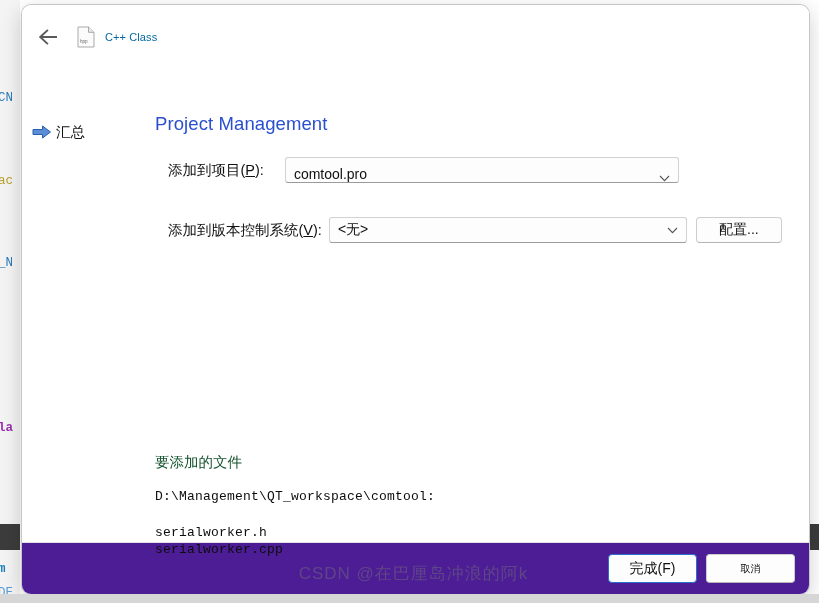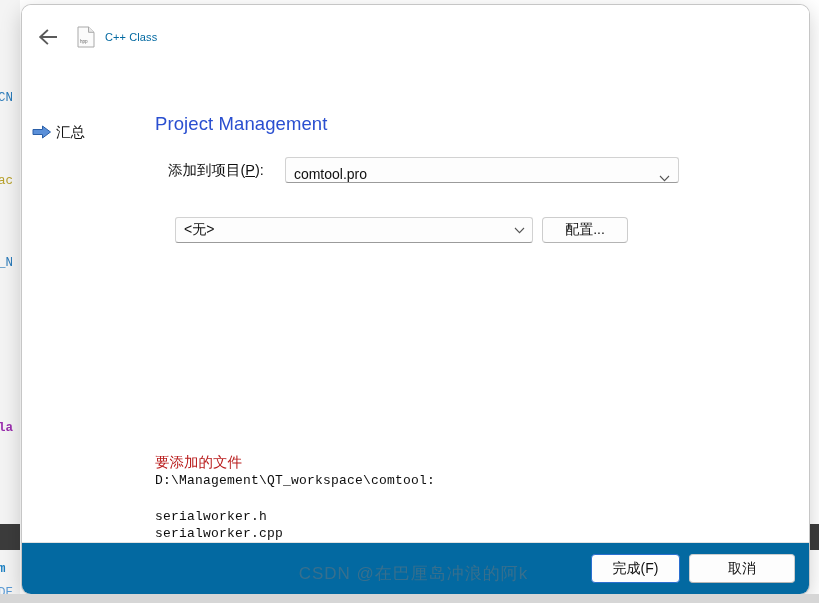--- a/index.html
+++ b/index.html
@@ -211,65 +211,66 @@
   #configure-button { margin-left: 9px; width: 63px; }
 
   
   #files-block {
     position: absolute;
     left: 8px;
     top: 384px;
   }
   #files-heading {
     font-size: 14.5px;
-    color: #b91c1c;
+    color: #14532d;
+    margin-bottom: 16px;
   }
   .mono-line {
     font-family: "Liberation Serif", serif;
     font-size: 13.5px;
     color: #0d0d0d;
     white-space: pre;
     line-height: 18px;
     letter-spacing: 0.4px;
   }
   #files-path { font-family: "Liberation Mono", monospace; font-size: 13px; margin-bottom: 18px; letter-spacing: 0.2px; }
   .file-entry { font-family: "Liberation Mono", monospace; font-size: 13px; letter-spacing: 0.2px; line-height: 17px; }
 
   
   #dialog-footer {
     flex: 0 0 auto;
     height: 52px;
-    background: #0369a1;
+    background: #4c1d95;
     border-top: 1px solid #e2e2e2;
     display: flex;
     align-items: center;
     justify-content: flex-end;
     padding-right: 14px;
     box-sizing: border-box;
     gap: 9px;
   }
   #finish-button {
     width: 89px;
     height: 29px;
     background: #fdfdfd;
     border: 1.5px solid #2a6fd0;
     border-radius: 4px;
     font-size: 14px;
     color: #101010;
     font-family: "Liberation Sans", sans-serif;
     cursor: pointer;
   }
   #cancel-button {
-    width: 106px;
+    width: 89px;
     height: 29px;
     background: #fdfdfd;
     border: 1px solid #cdcdcd;
     border-bottom-color: #b6b6b6;
     border-radius: 4px;
-    font-size: 14px;
+    font-size: 10px;
     color: #101010;
     font-family: Liberation Mono, monospace;
     cursor: pointer;
   }
 
   
   #watermark {
     position: absolute;
     left: 8px;
     right: 0;
@@ -378,20 +379,21 @@
           <span class="combo-value">comtool.pro</span>
           <span class="combo-chevron">
             <svg width="11" height="7" viewBox="0 0 11 7" aria-hidden="true">
               <path d="M1 1 L5.5 5.6 L10 1" fill="none" stroke="#555" stroke-width="1.1"></path>
             </svg>
           </span>
         </div>
       </div>
 
       <div class="form-row row-2">
+        <span class="form-label"><span>添加到版本控制系统(</span><u>V</u><span>):</span></span>
         <div class="combo" id="combo-vcs">
           <span class="combo-value">&lt;无&gt;</span>
           <span class="combo-chevron">
             <svg width="11" height="7" viewBox="0 0 11 7" aria-hidden="true">
               <path d="M1 1 L5.5 5.6 L10 1" fill="none" stroke="#555" stroke-width="1.1"></path>
             </svg>
           </span>
         </div>
         <button class="push-button" id="configure-button">配置...</button>
       </div>

